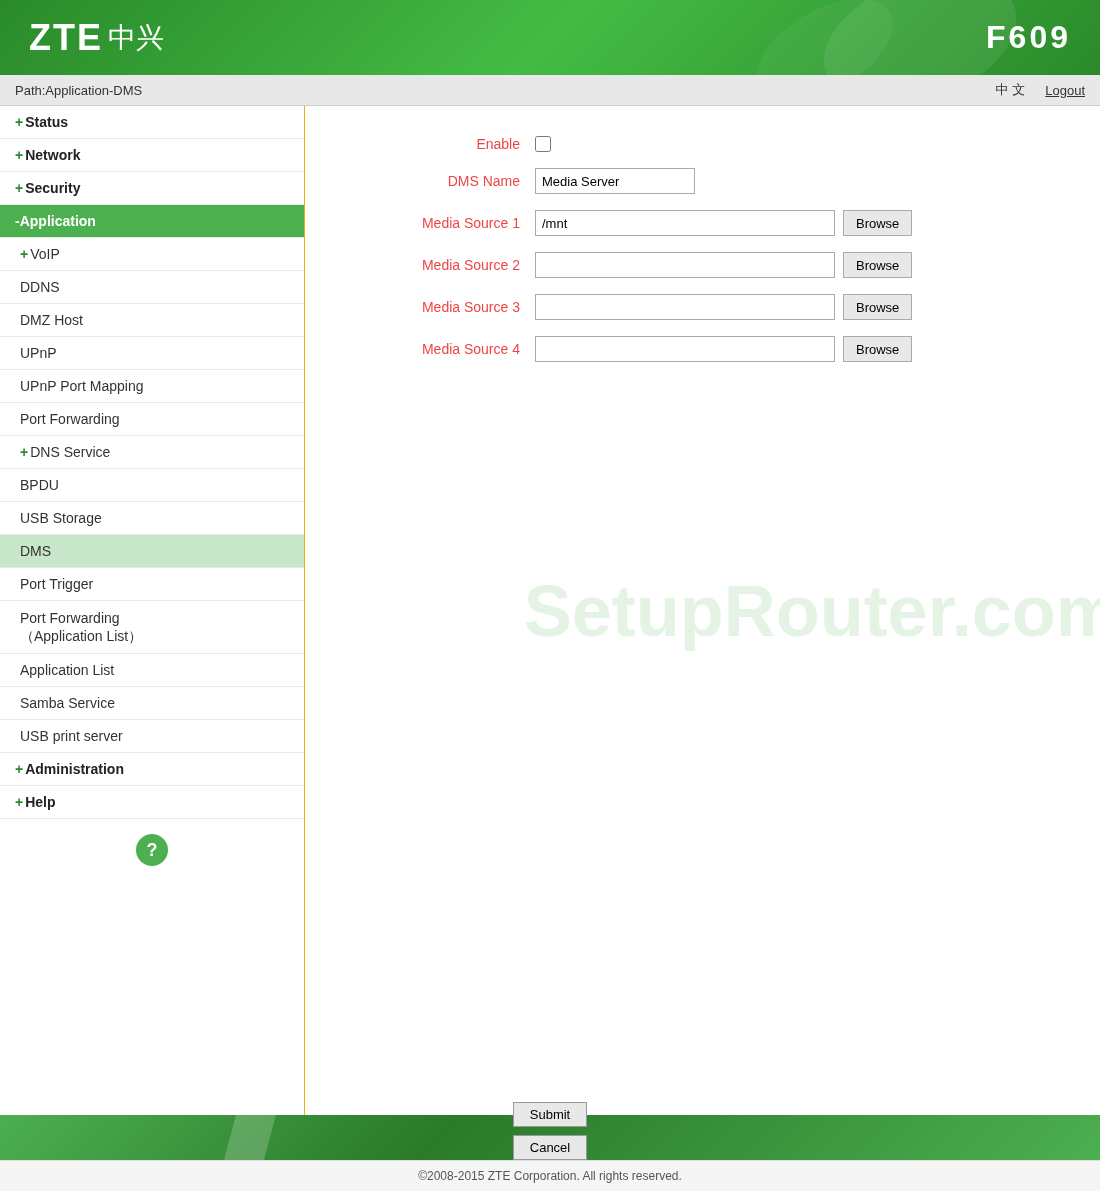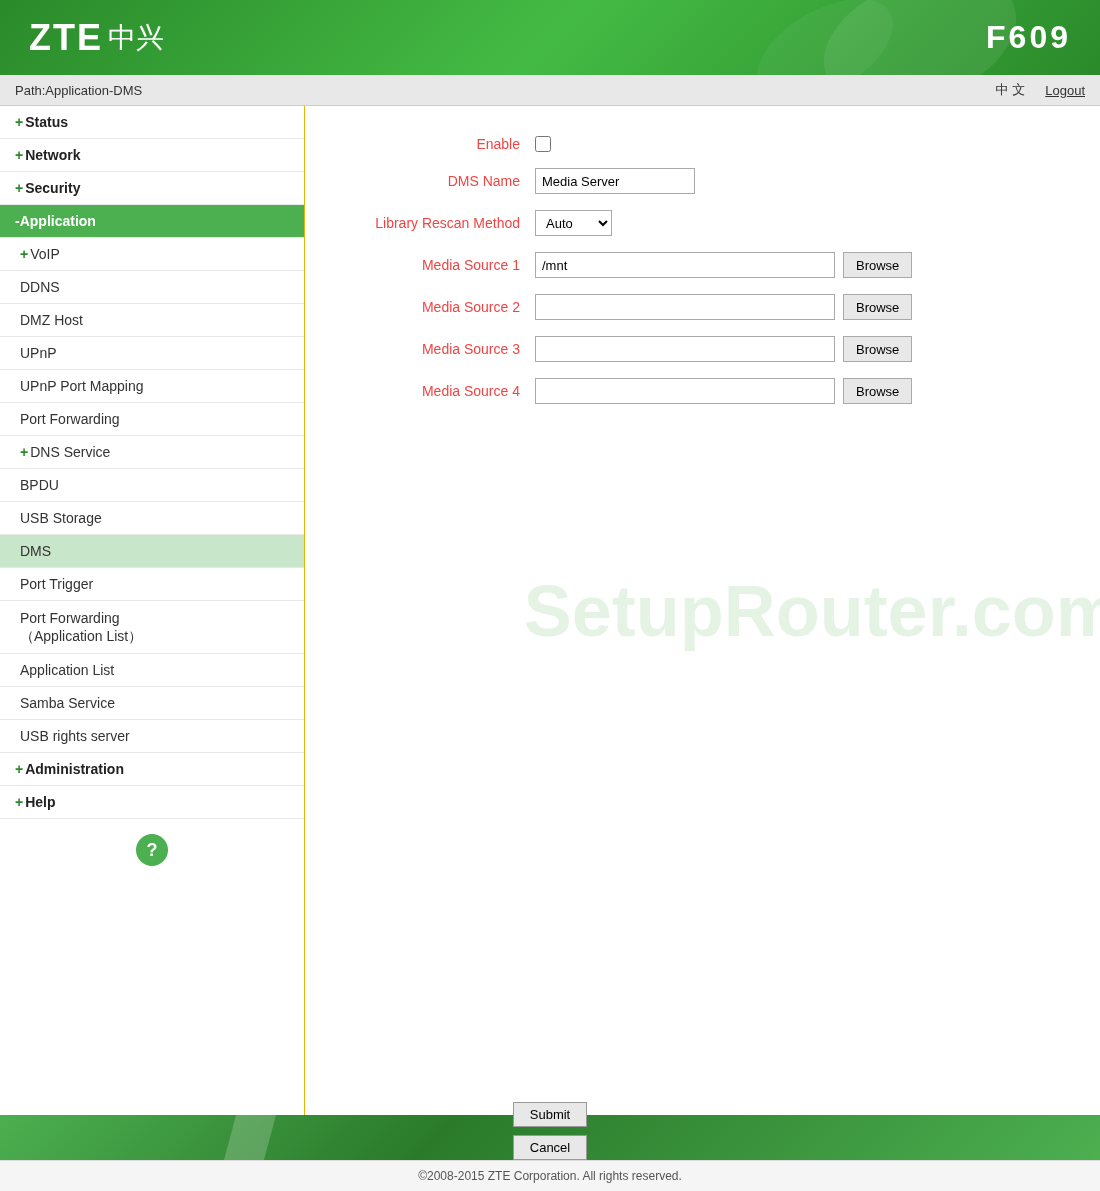--- a/index.html
+++ b/index.html
@@ -291,21 +291,21 @@
     <div class="sidebar-item sub-item">
       <span style="color:#2a8a2a;font-weight:bold;margin-right:2px;">+</span>DNS Service
     </div>
     <div class="sidebar-item sub-item">BPDU</div>
     <div class="sidebar-item sub-item">USB Storage</div>
     <div class="sidebar-item sub-item active-item">DMS</div>
     <div class="sidebar-item sub-item">Port Trigger</div>
     <div class="sidebar-item sub-item" style="line-height:1.3;">Port Forwarding<br>（Application List）</div>
     <div class="sidebar-item sub-item">Application List</div>
     <div class="sidebar-item sub-item">Samba Service</div>
-    <div class="sidebar-item sub-item">USB rights server</div>
+    <div class="sidebar-item sub-item">USB print server</div>
     <div class="sidebar-item section-header">
       <span class="plus">+</span>Administration
     </div>
     <div class="sidebar-item section-header">
       <span class="plus">+</span>Help
     </div>
     <div class="sidebar-bottom">
       <div class="help-circle">?</div>
     </div>
   </div>
@@ -322,29 +322,20 @@
         </div>
       </div>
 
       <div class="form-row">
         <div class="form-label">DMS Name</div>
         <div class="form-control">
           <input type="text" class="dms-name-input" value="Media Server" style="">
         </div>
       </div>
 
-      <div class="form-row">
-        <div class="form-label">Library Rescan Method</div>
-        <div class="form-control">
-          <select>
-            <option>Auto</option>
-            <option>Manual</option>
-          </select>
-        </div>
-      </div>
 
       <div class="form-row">
         <div class="form-label">Media Source 1</div>
         <div class="form-control">
           <input type="text" class="media-source-input" value="/mnt" style="">
           <button class="browse-btn">Browse</button>
         </div>
       </div>
 
       <div class="form-row">

